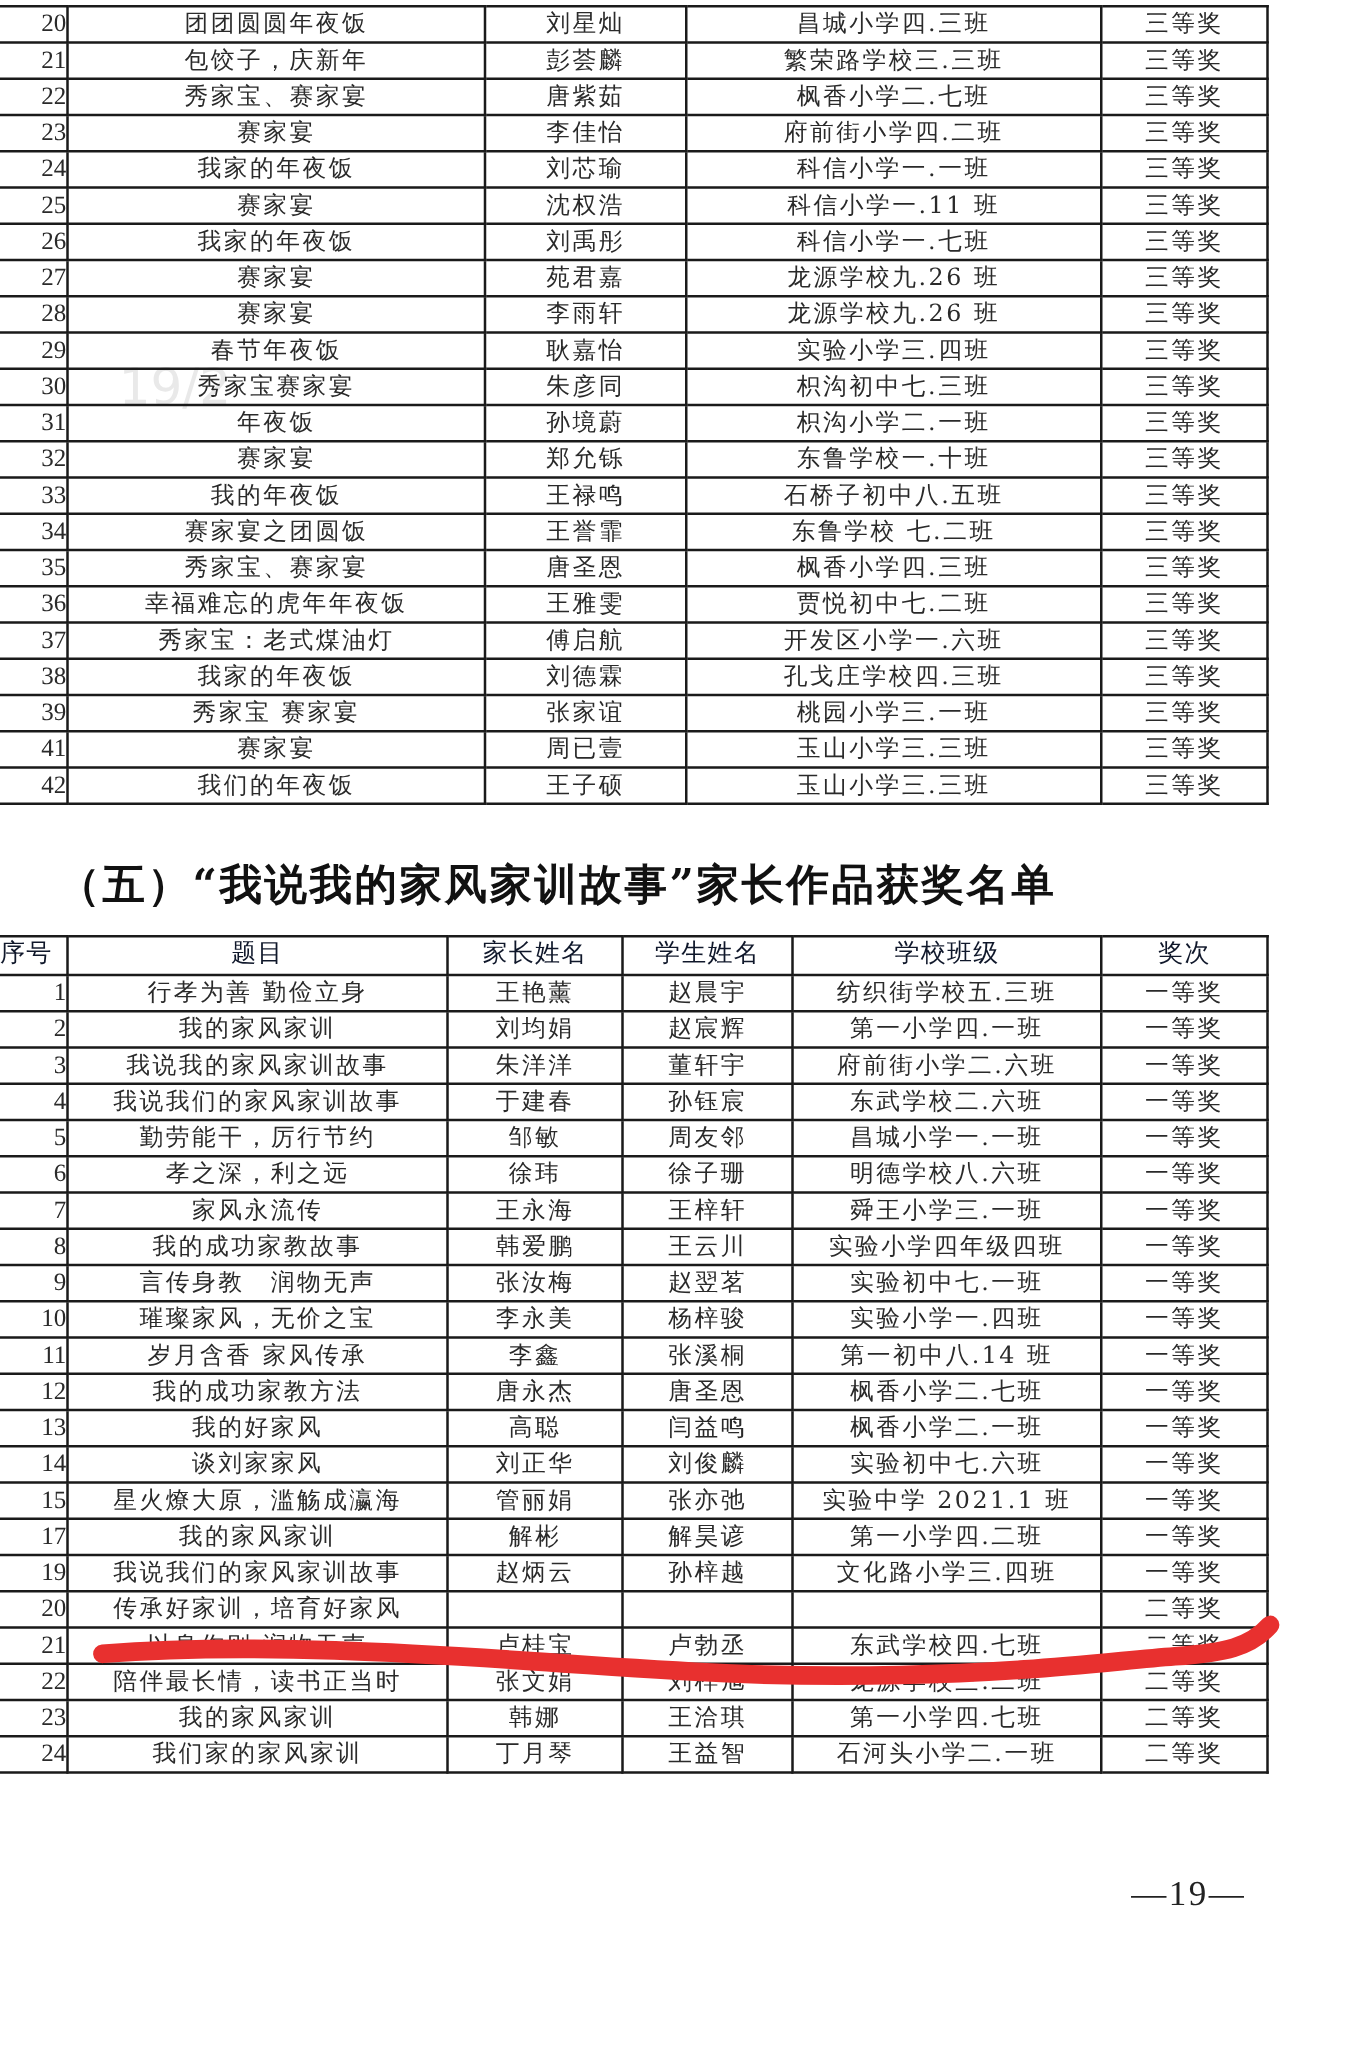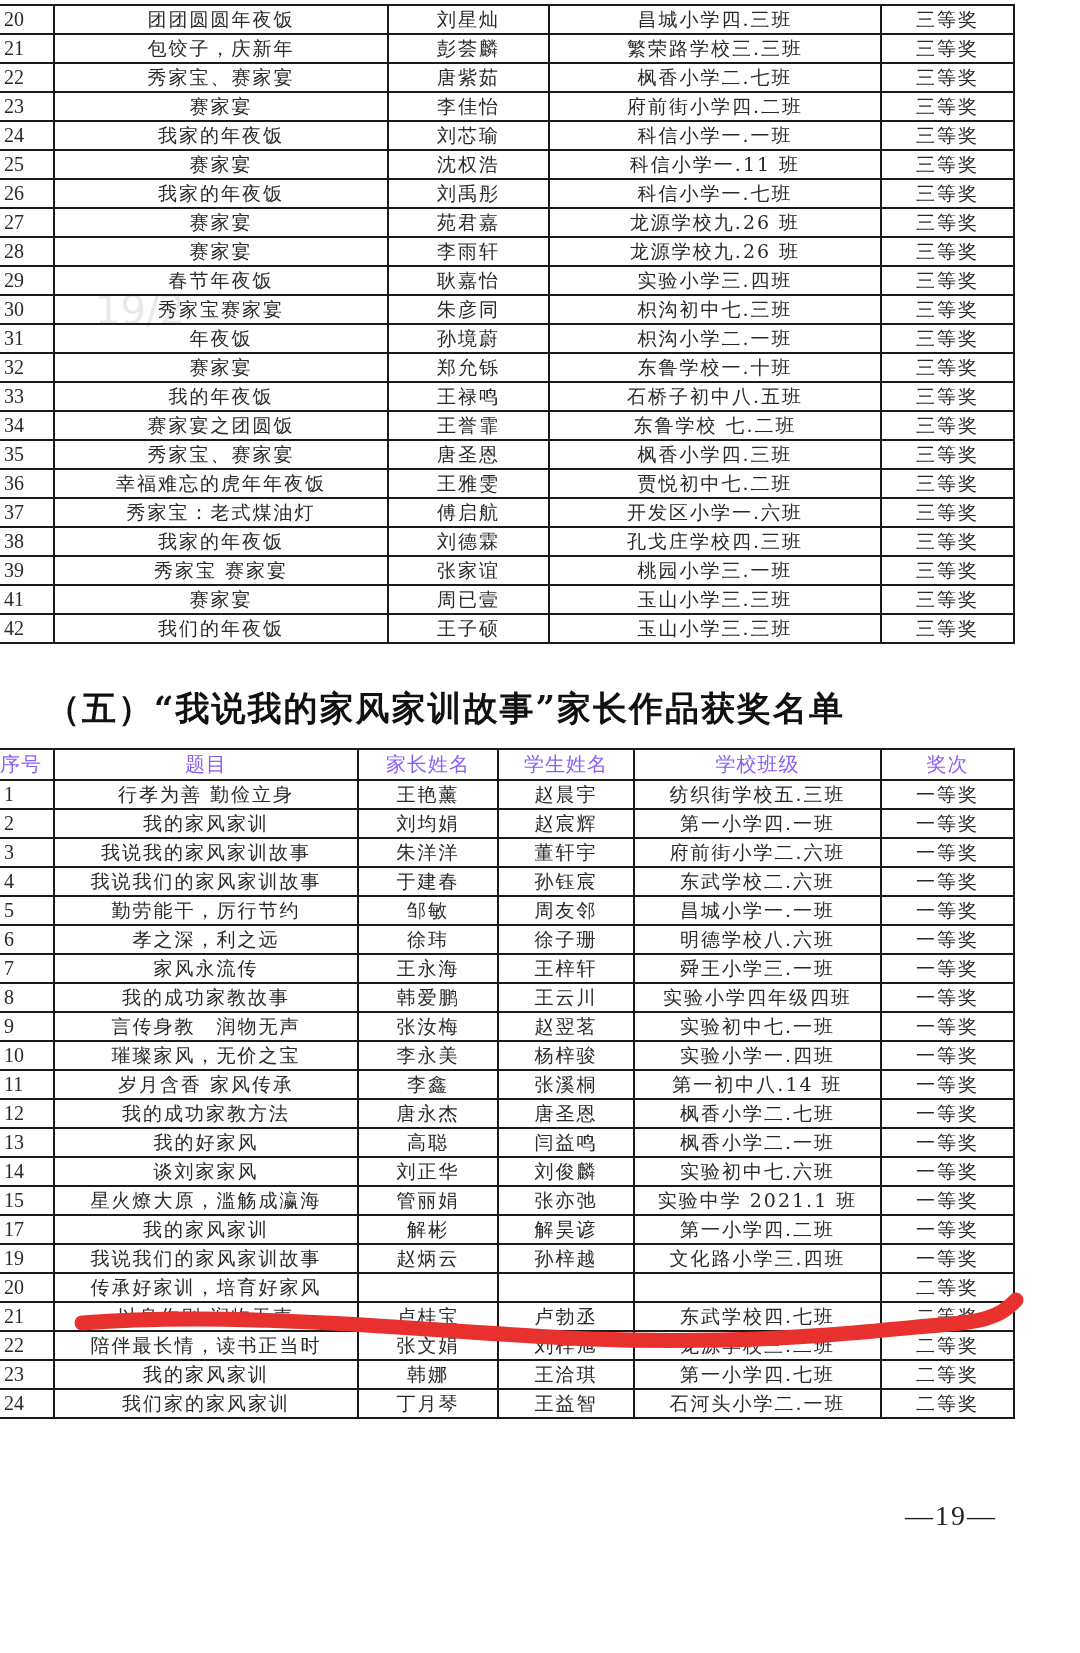--- a/index.html
+++ b/index.html
@@ -2,25 +2,25 @@
 <html><head>
 <meta charset="utf-8">
 <style>
   html,body{margin:0;padding:0;background:#ffffff;}
   body{width:1080px;height:1653px;position:relative;overflow:hidden;
        font-family:"DejaVu Serif","Liberation Serif",serif;color:#222;}
   table{border-collapse:collapse;position:absolute;left:-2px;table-layout:fixed;}
   td,th{border:2px solid #1a1a1a;padding:0;text-align:center;font-weight:normal;
         font-size:19px;line-height:25px;height:25px;white-space:nowrap;overflow:hidden;
         letter-spacing:2px;color:#2a2a2a;}
-  td.no{text-align:left;padding-left:4px;letter-spacing:0;font-family:"Liberation Serif",serif;font-size:20px;}
+  td.no{text-align:right;padding-left:4px;letter-spacing:0;font-family:"Liberation Serif",serif;font-size:20px;}
   #t1{top:4px;width:1015px;}
   #t1 td{height:27px;}
   #t2{top:748px;width:1015px;}
-  #t2 th{font-family:Liberation Serif, serif;font-size:20px;height:29px;letter-spacing:1px;color:#8b5cf6;}
+  #t2 th{font-family:Liberation Mono, monospace;font-size:20px;height:29px;letter-spacing:1px;color:#0f172a;}
   #t2 td{height:27px;}
   .heading{position:absolute;top:680px;left:0;width:1080px;text-align:left;padding-left:46px;
            font-family:"DejaVu Serif","Liberation Serif",serif;font-weight:bold;font-size:34px;
            letter-spacing:2px;color:#111;line-height:56px;box-sizing:border-box;}
   .pagenum{position:absolute;top:1500px;left:905px;font-family:"Liberation Serif",serif;font-size:28px;color:#222;letter-spacing:2px;}
   .redline{position:absolute;left:0;top:0;pointer-events:none;}
   .wm{position:absolute;left:95px;top:287px;font-family:"DejaVu Sans",sans-serif;font-size:40px;color:#e9e9e9;}
 </style>
 </head>
 <body>

